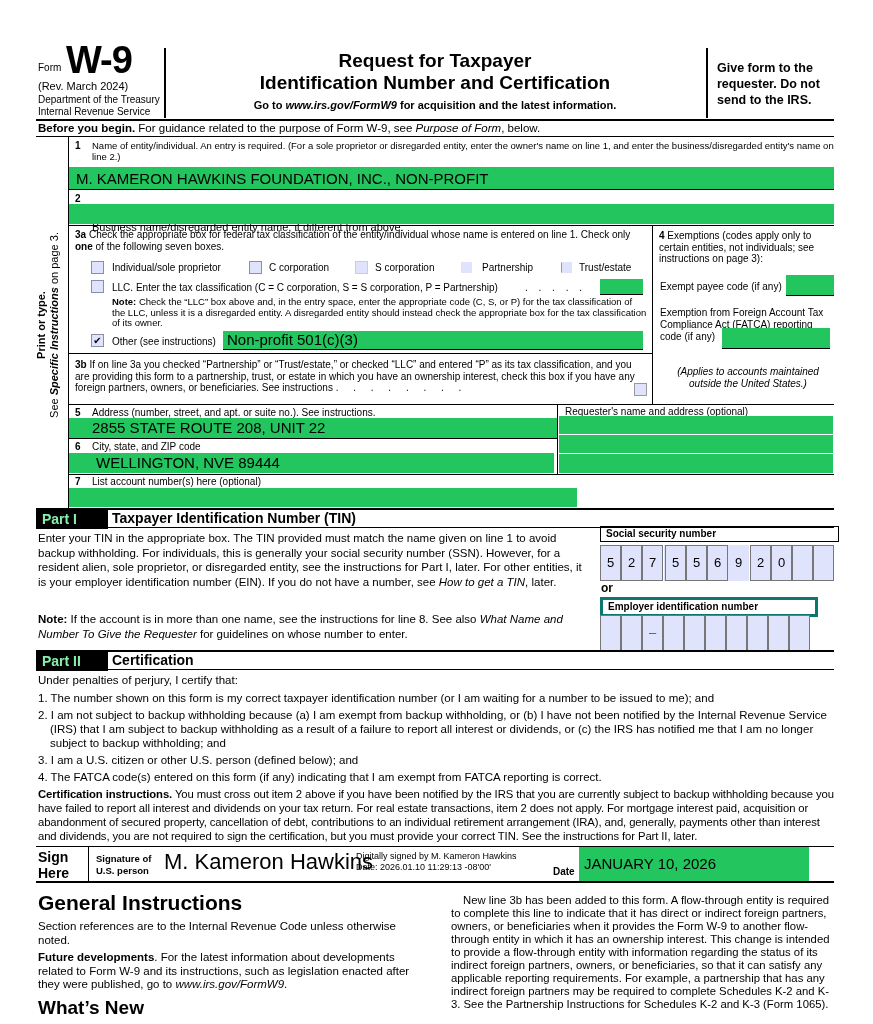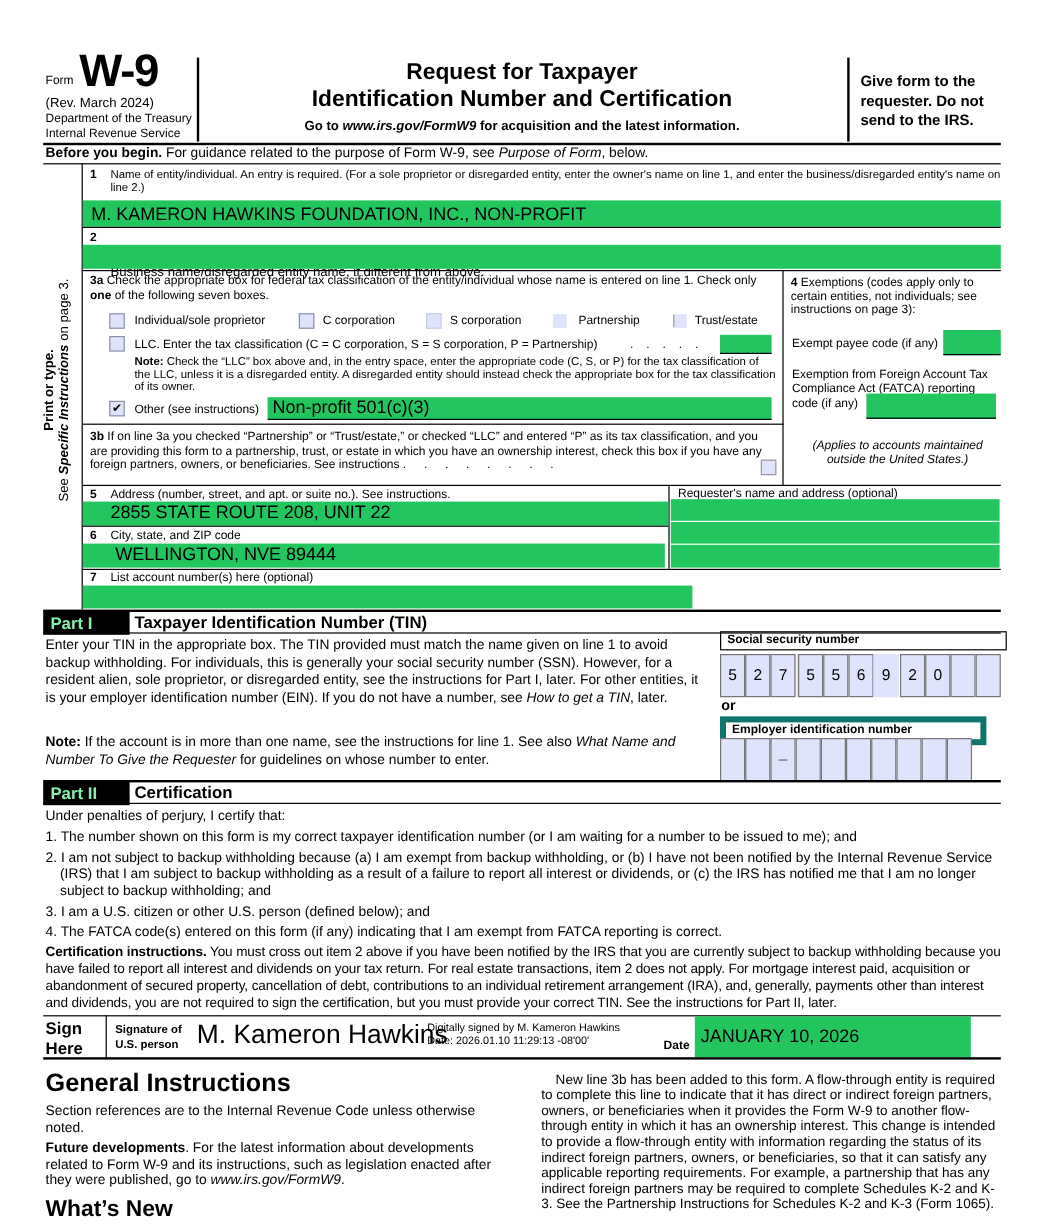--- a/index.html
+++ b/index.html
@@ -154,42 +154,42 @@
 
 <div class="hline thick" style="left:36px;top:508px;width:798px;"></div>
 <div class="partlabel" style="left:36px;top:509px;width:60px;">Part I</div>
 <span class="abs bold" style="left:112px;top:509px;font-size:14px;line-height:18px;">Taxpayer Identification Number (TIN)</span>
 <div class="hline" style="left:36px;top:527px;width:798px;"></div>
 
 <div class="abs" style="left:38px;top:531px;width:548px;font-size:11.5px;line-height:14.5px;">
   <span>Enter your TIN in the appropriate box. The TIN provided must match the name given on line 1 to avoid backup withholding. For individuals, this is generally your social security number (SSN). However, for a resident alien, sole proprietor, or disregarded entity, see the instructions for Part I, later. For other entities, it is your employer identification number (EIN). If you do not have a number, see </span><span class="it">How to get a TIN</span><span>, later.</span>
 </div>
 <div class="abs" style="left:38px;top:612px;width:548px;font-size:11.5px;line-height:14.5px;">
-  <span class="bold">Note:</span><span> If the account is in more than one name, see the instructions for line 1. See also </span><span class="it">What Name and Number To Give the Requester</span><span> for guidelines on whose number to enter.</span>
+  <span class="bold">Note:</span><span> If the account is in more than one name, see the instructions for line 8. See also </span><span class="it">What Name and Number To Give the Requester</span><span> for guidelines on whose number to enter.</span>
 </div>
 
 <div class="abs bold" style="left:600px;top:526px;width:232px;height:14px;border:1px solid #000;font-size:10px;line-height:14px;padding-left:5px;box-sizing:content-box;">Social security number</div>
 <div>
   <div class="digit" style="left:600px;top:545px;">5</div>
   <div class="digit" style="left:621px;top:545px;">2</div>
   <div class="digit" style="left:642px;top:545px;">7</div>
   <div class="digit" style="left:664px;top:545px;border-color:#dfe3fb;"></div>
   <div class="digit" style="left:665px;top:545px;">5</div>
   <div class="digit" style="left:686px;top:545px;">5</div>
   <div class="digit" style="left:707px;top:545px;">6</div>
   <div class="digit" style="left:728px;top:545px;border-color:#dfe3fb;">9</div>
   <div class="digit" style="left:750px;top:545px;">2</div>
   <div class="digit" style="left:771px;top:545px;">0</div>
   <div class="digit" style="left:792px;top:545px;"></div>
   <div class="digit" style="left:813px;top:545px;"></div>
 </div>
 
 <span class="abs bold" style="left:601px;top:581px;font-size:12px;">or</span>
 
-<div class="abs bold" style="left:600px;top:597px;width:207px;height:14px;border:5px solid #0f766e;font-size:10px;line-height:14px;padding-left:5px;box-sizing:content-box;">Employer identification number</div>
+<div class="abs bold" style="left:600px;top:597px;width:207px;height:14px;border:3px solid #0f766e;font-size:10px;line-height:14px;padding-left:5px;box-sizing:content-box;">Employer identification number</div>
 <div>
   <div class="digit" style="left:600px;top:615px;"></div>
   <div class="digit" style="left:621px;top:615px;"></div>
   <div class="digit" style="left:642px;top:615px;color:#555;">–</div>
   <div class="digit" style="left:663px;top:615px;"></div>
   <div class="digit" style="left:684px;top:615px;"></div>
   <div class="digit" style="left:705px;top:615px;"></div>
   <div class="digit" style="left:726px;top:615px;"></div>
   <div class="digit" style="left:747px;top:615px;"></div>
   <div class="digit" style="left:768px;top:615px;"></div>

